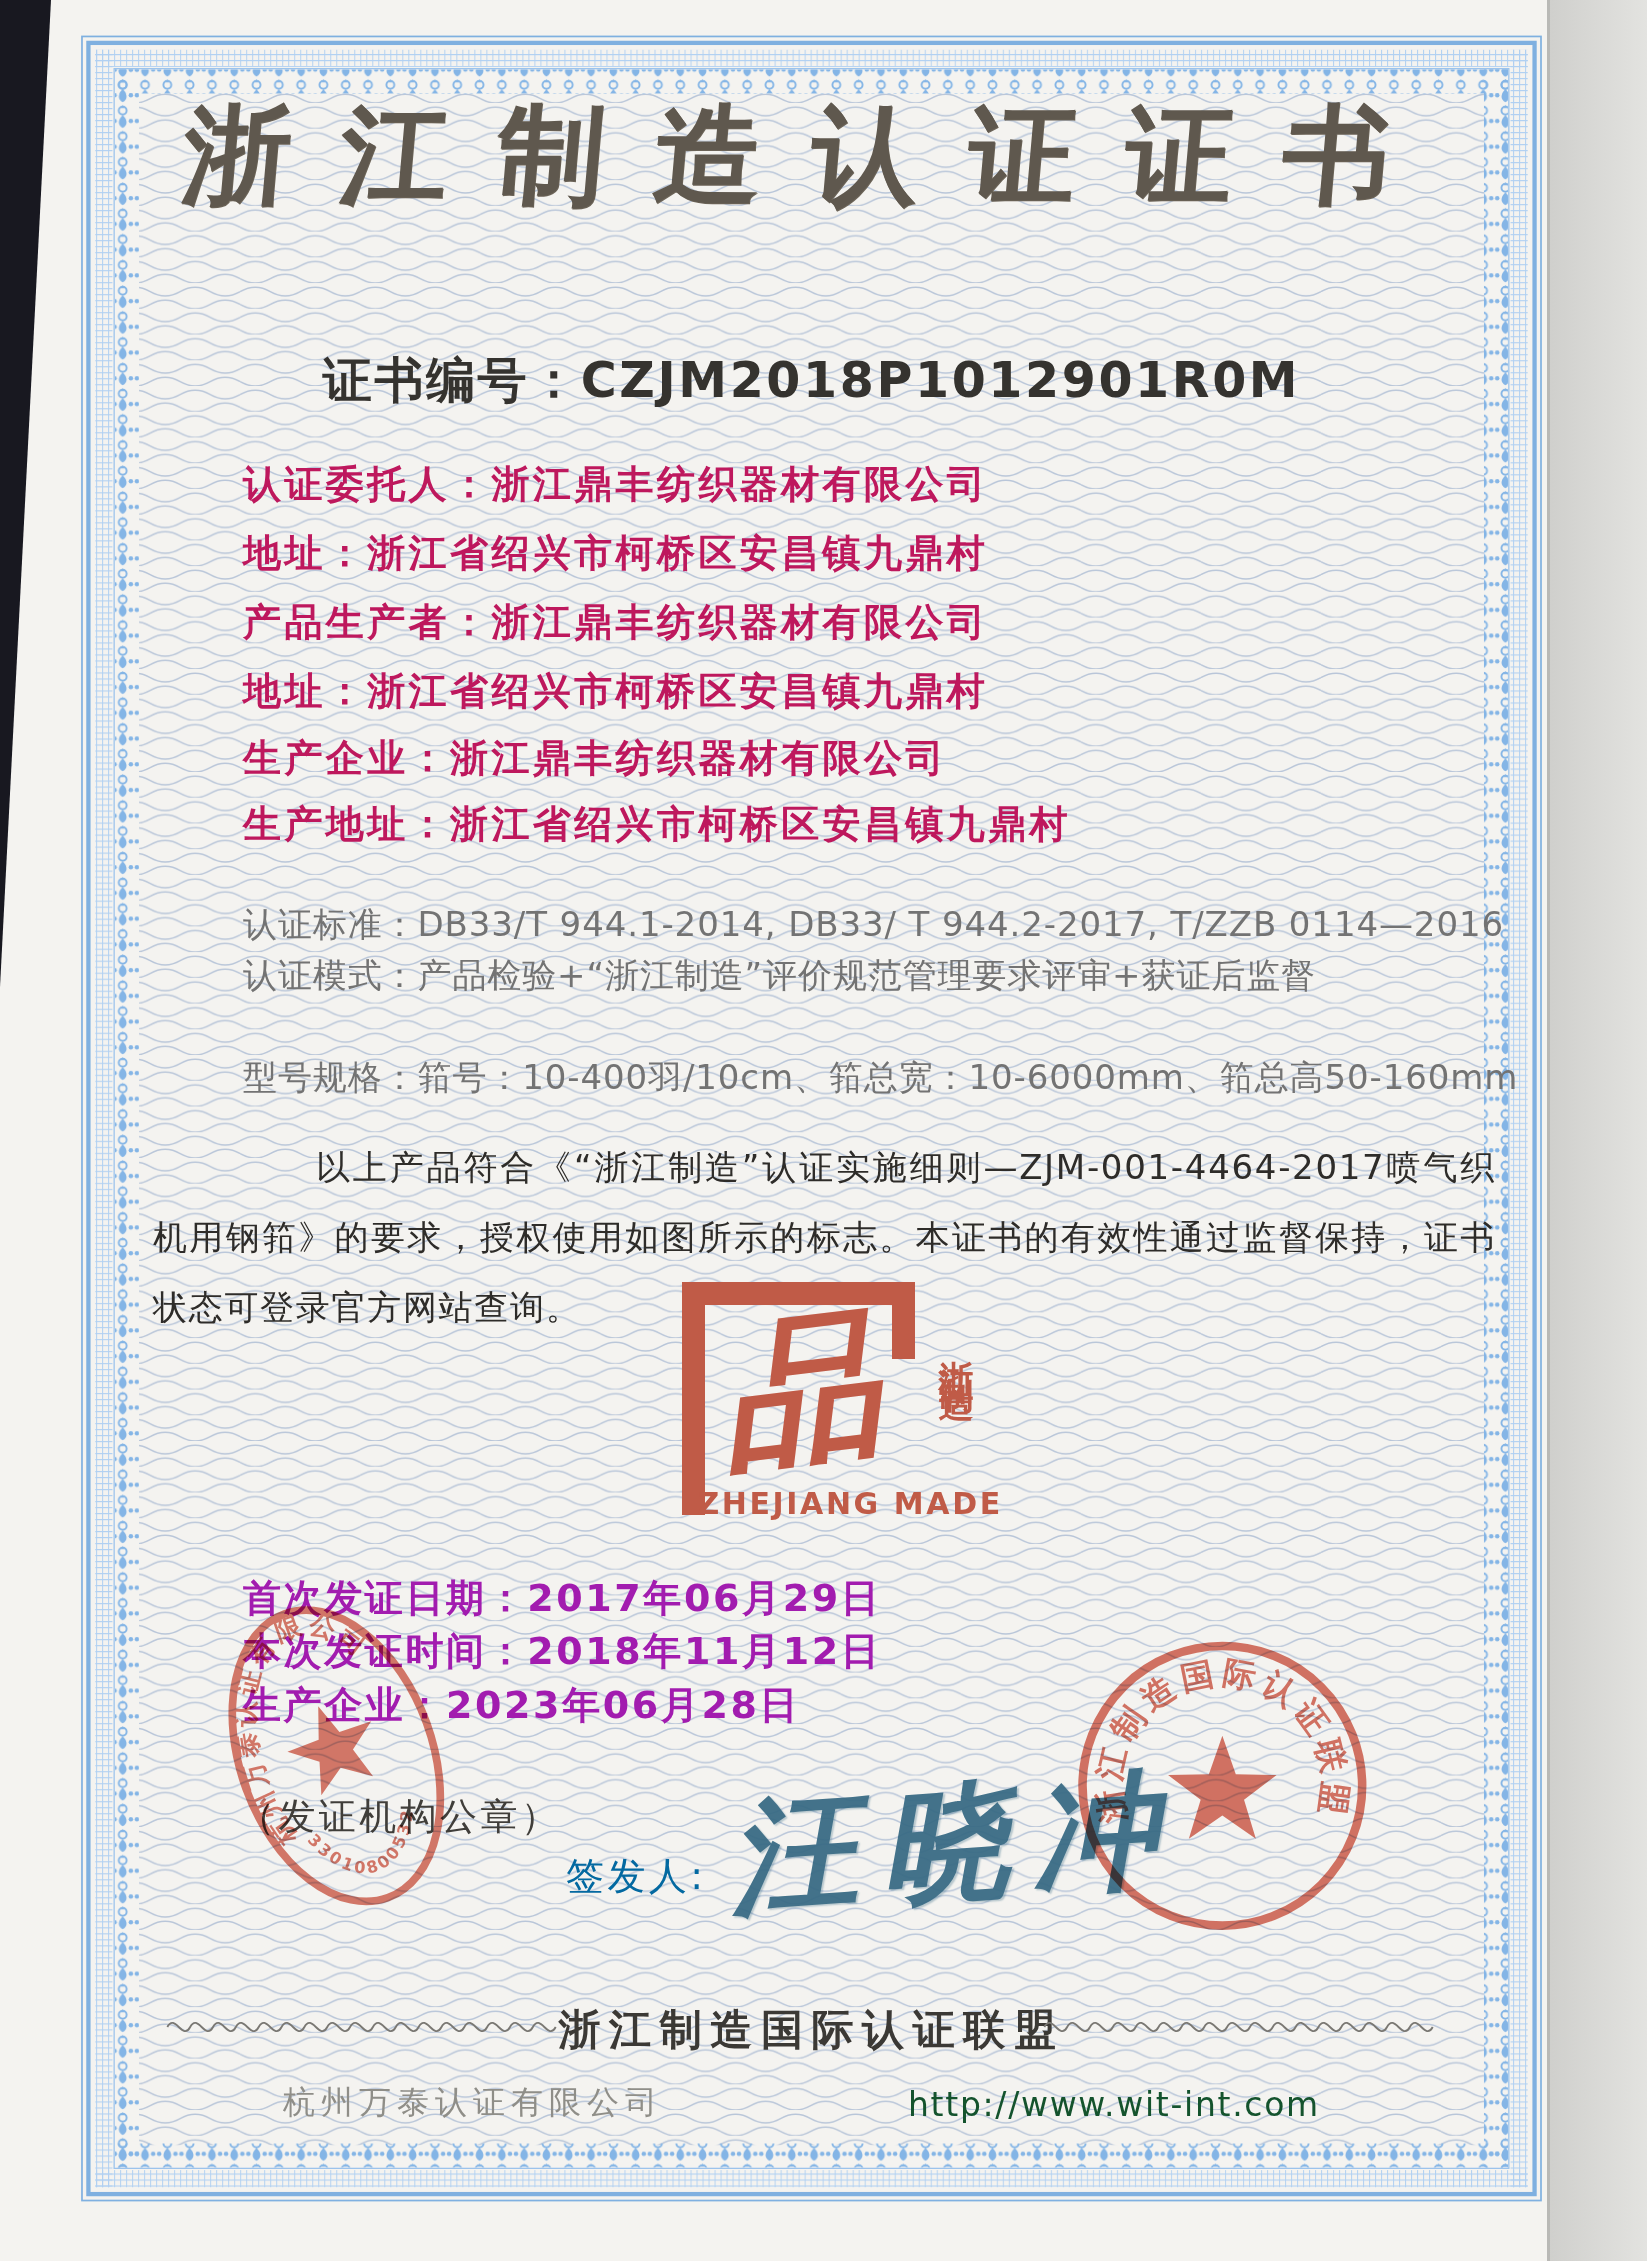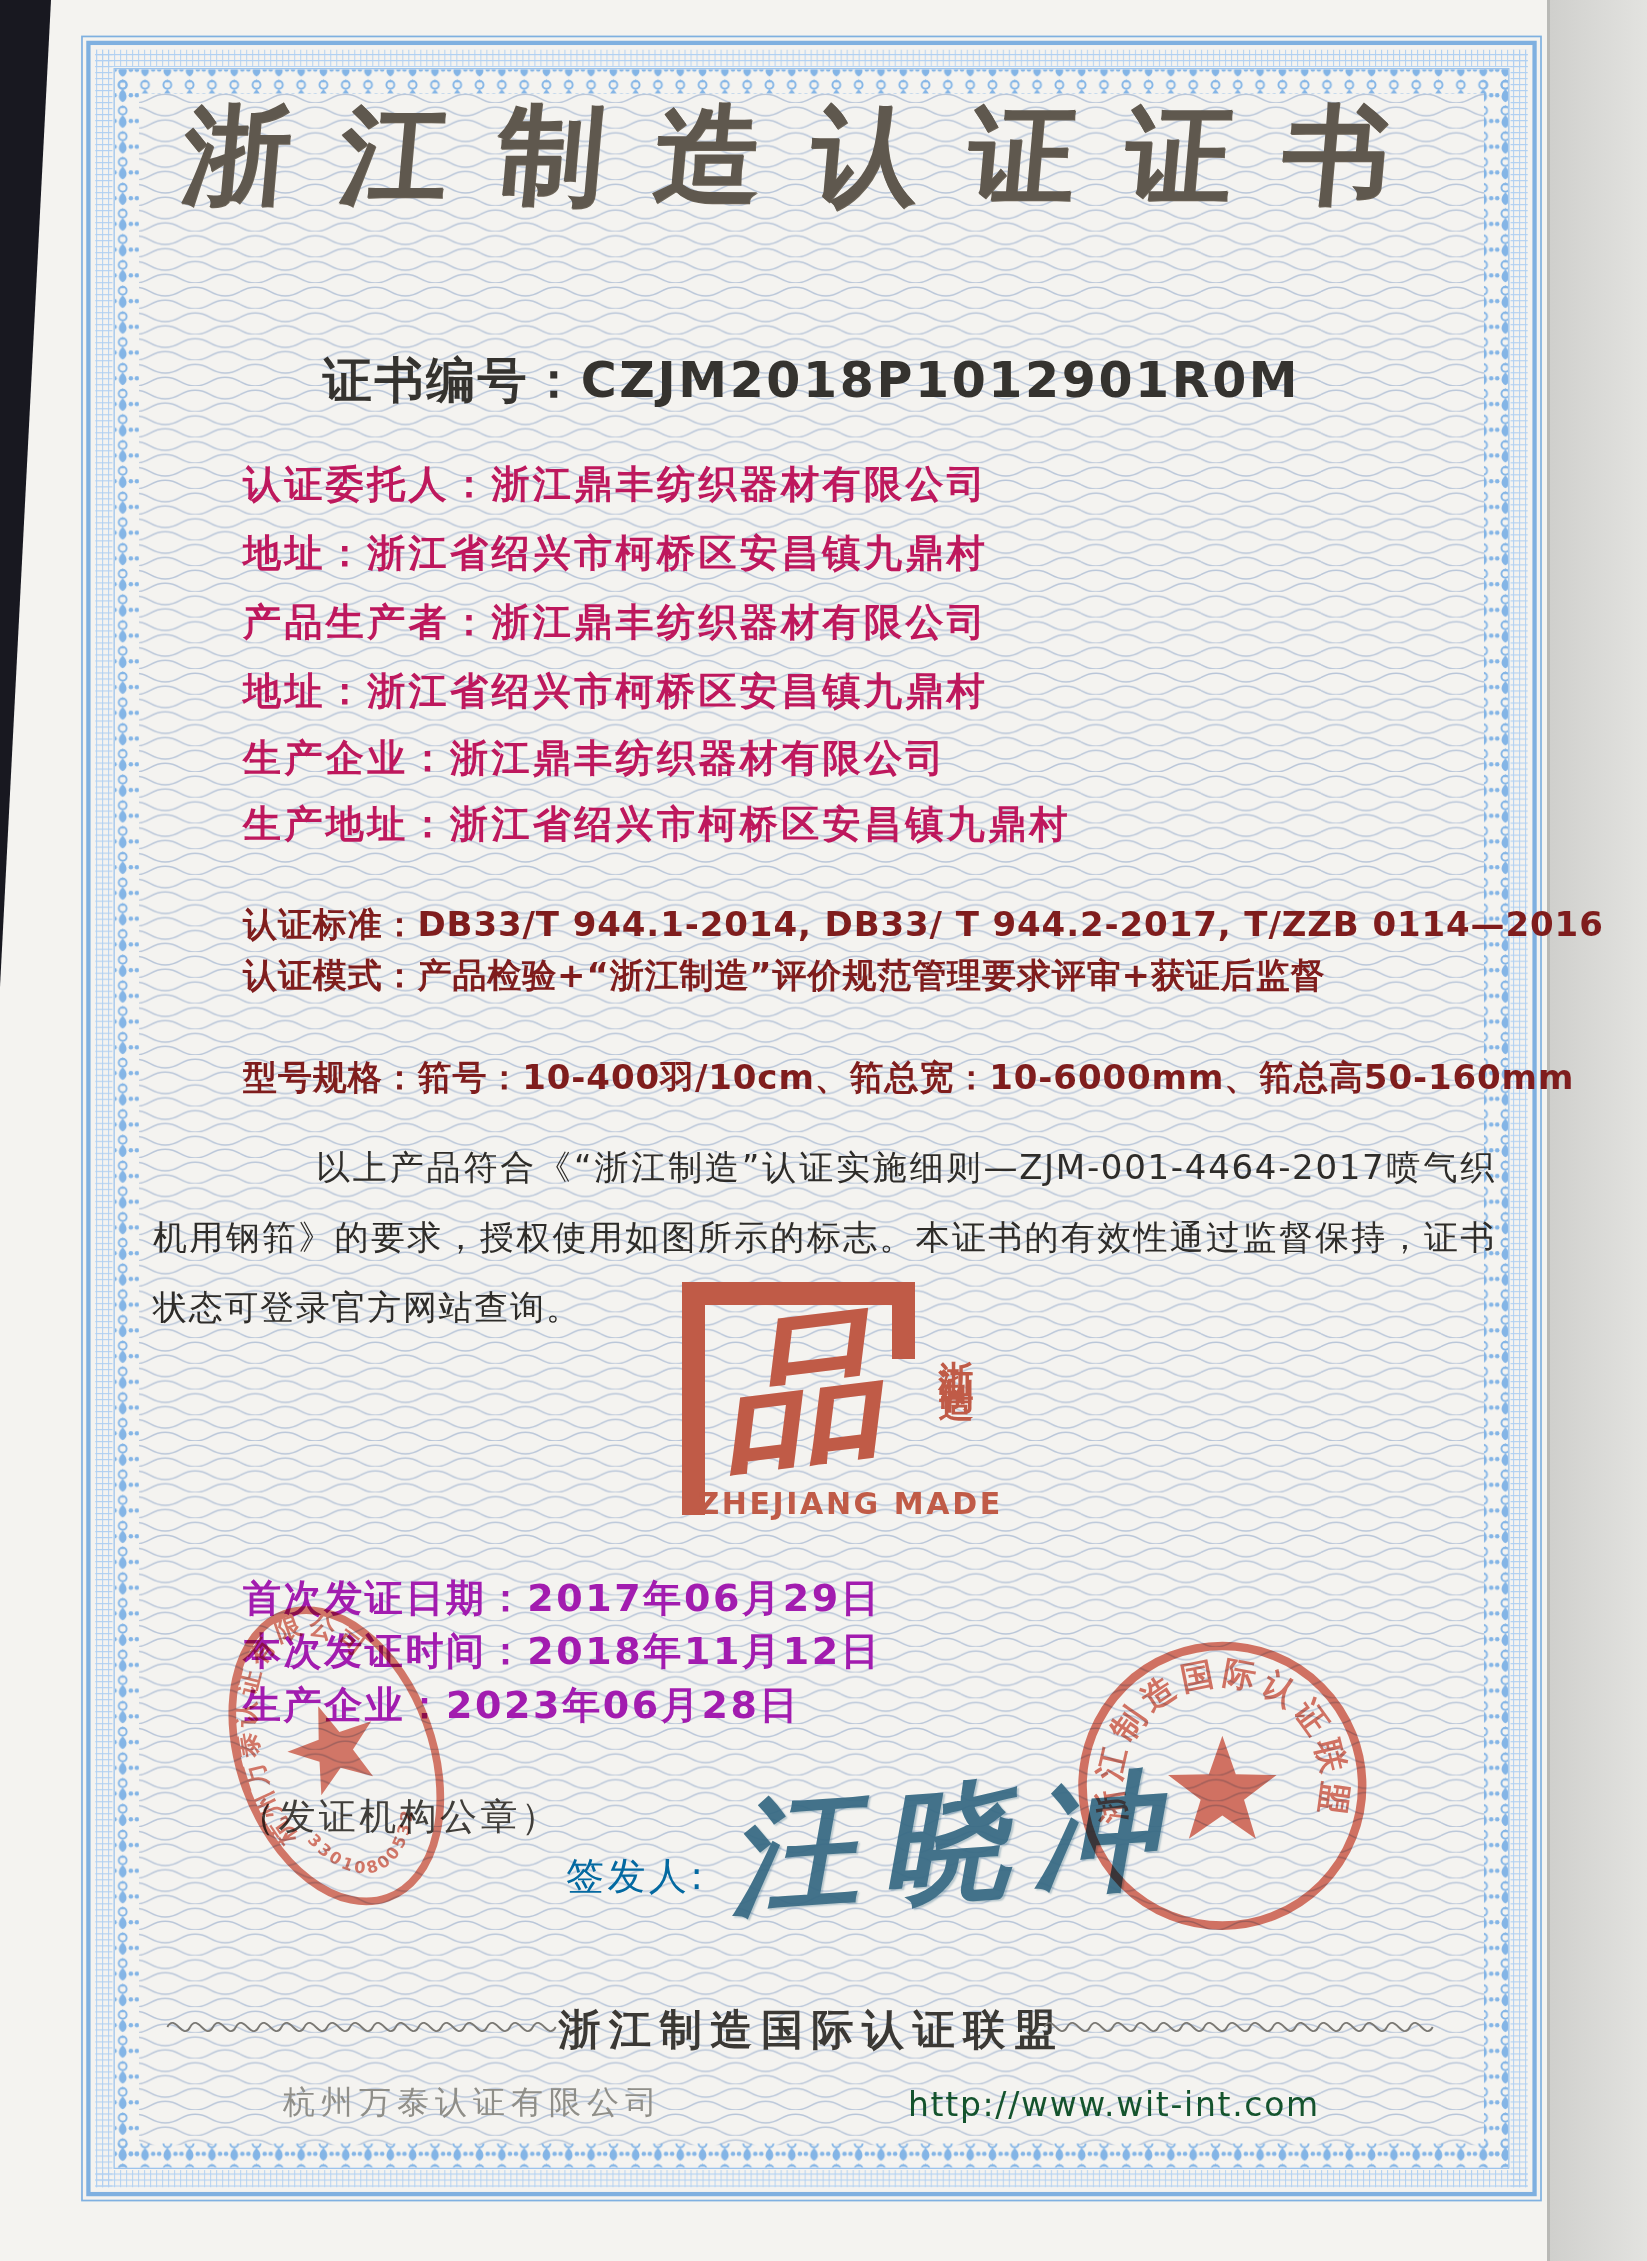--- a/index.html
+++ b/index.html
@@ -12,21 +12,21 @@
   .abs{position:absolute;}
   .centered{left:0;width:1623px;text-align:center;}
   
   .title{
     top:84px;font-size:107px;font-weight:700;letter-spacing:50px;
     color:#5f584e;transform:skewX(-5deg);text-shadow:0.9px 0.9px 0 #6c6458;
     white-space:nowrap;
   }
   .certno{top:348px;font-size:49px;font-weight:700;color:#35332f;letter-spacing:2.6px;}
   .infoline{left:243px;font-size:38px;font-weight:700;color:#be185d;letter-spacing:3.4px;white-space:nowrap;}
-  .specline{left:243px;font-size:34px;font-weight:700;color:#7f1d1d;letter-spacing:0.9px;white-space:nowrap;}
+  .specline{left:243px;font-size:34px;font-weight:400;color:#737373;letter-spacing:0.9px;white-space:nowrap;}
   .statement{
     left:153px;top:1132px;width:1343px;font-size:34px;font-weight:500;
     line-height:70px;text-align:justify;text-indent:163px;color:#2e2c29;letter-spacing:1.7px;
   }
   .dateline{left:243px;font-size:38px;font-weight:600;color:#a21caf;letter-spacing:2.6px;white-space:nowrap;}
   .sealnote{left:238px;top:1792px;font-size:37px;font-weight:500;color:#403e3a;letter-spacing:3.4px;}
   .issuer{left:566px;top:1851px;font-size:38px;font-weight:500;color:#0369a1;letter-spacing:3.4px;}
   .signature{
     left:729px;top:1760px;font-size:127px;font-weight:600;font-style:italic;
     color:#356882;letter-spacing:24px;transform:rotate(-4deg);opacity:.92;white-space:nowrap;

